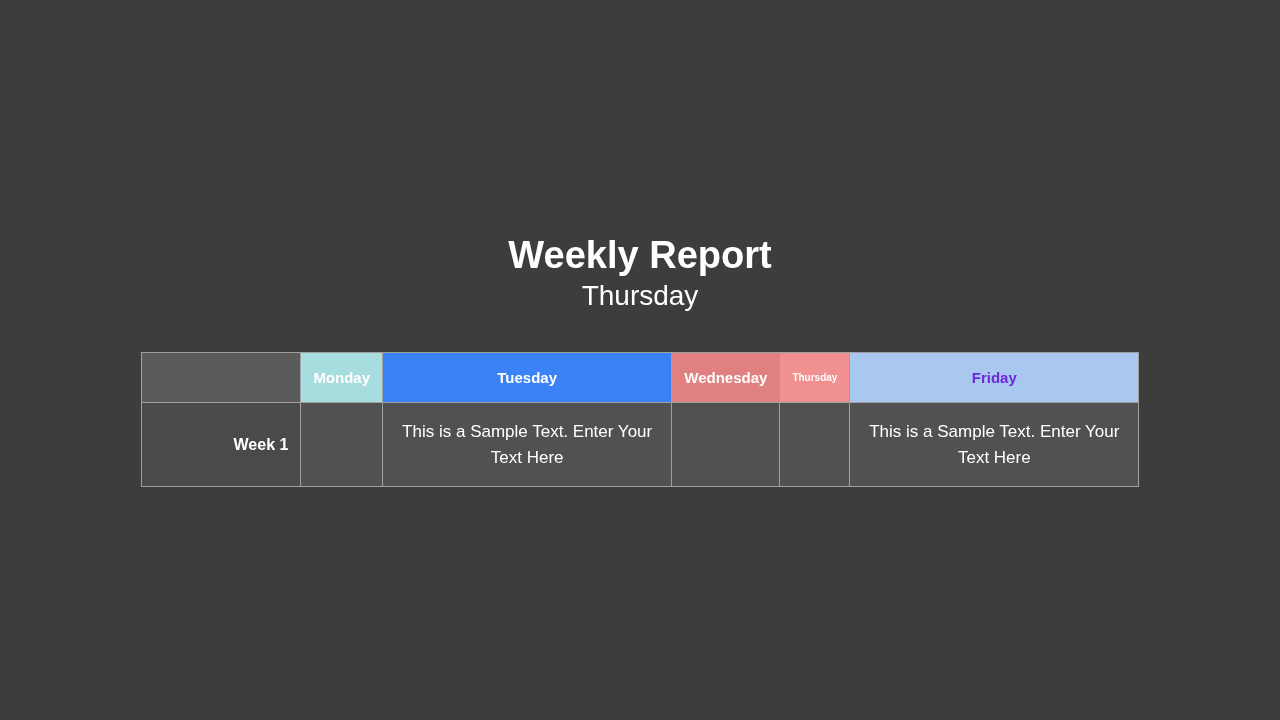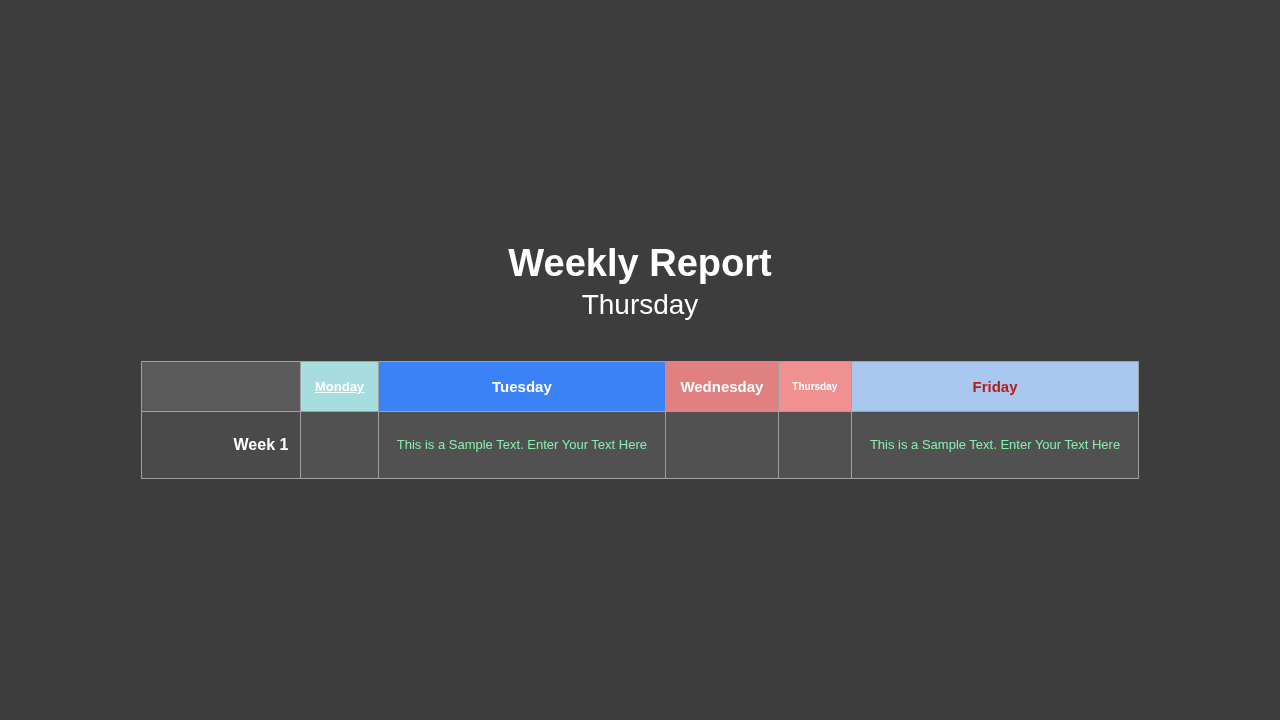--- a/index.html
+++ b/index.html
@@ -55,22 +55,21 @@
     
     .header-cell-empty {
       background-color: #5a5a5a;
       width: 16%;
     }
 
     .header-cell-monday {
       background-color: #a8dde0;
       color: white;
       font-weight: bold;
-      font-size: 13px;
-      text-decoration: underline;
+      font-size: 15px;
     }
 
     .header-cell-tuesday {
       background-color: #3b82f6;
       color: white;
       font-weight: bold;
       font-size: 15px;
     }
 
     .header-cell-wednesday {
@@ -83,39 +82,39 @@
 
     .header-cell-thursday {
       background-color: #f09090;
       color: white;
       font-weight: bold;
       font-size: 10px;
     }
 
     .header-cell-friday {
       background-color: #a8c8f0;
-      color: #b91c1c;
+      color: #6d28d9;
       font-weight: bold;
       font-size: 15px;
     }
 
     
     .week-label {
       background-color: #4a4a4a;
       font-weight: bold;
       font-size: 16px;
       color: white;
       text-align: right;
     }
 
     
     .data-cell {
       background-color: #515151;
-      color: #86efac;
-      font-size: 13px;
+      color: #ffffff;
+      font-size: 17px;
       line-height: 1.5;
       min-height: 80px;
       height: 67px;
     }
 
     .data-cell.empty {
       background-color: #515151;
     }
 
     .data-cell.filled {

